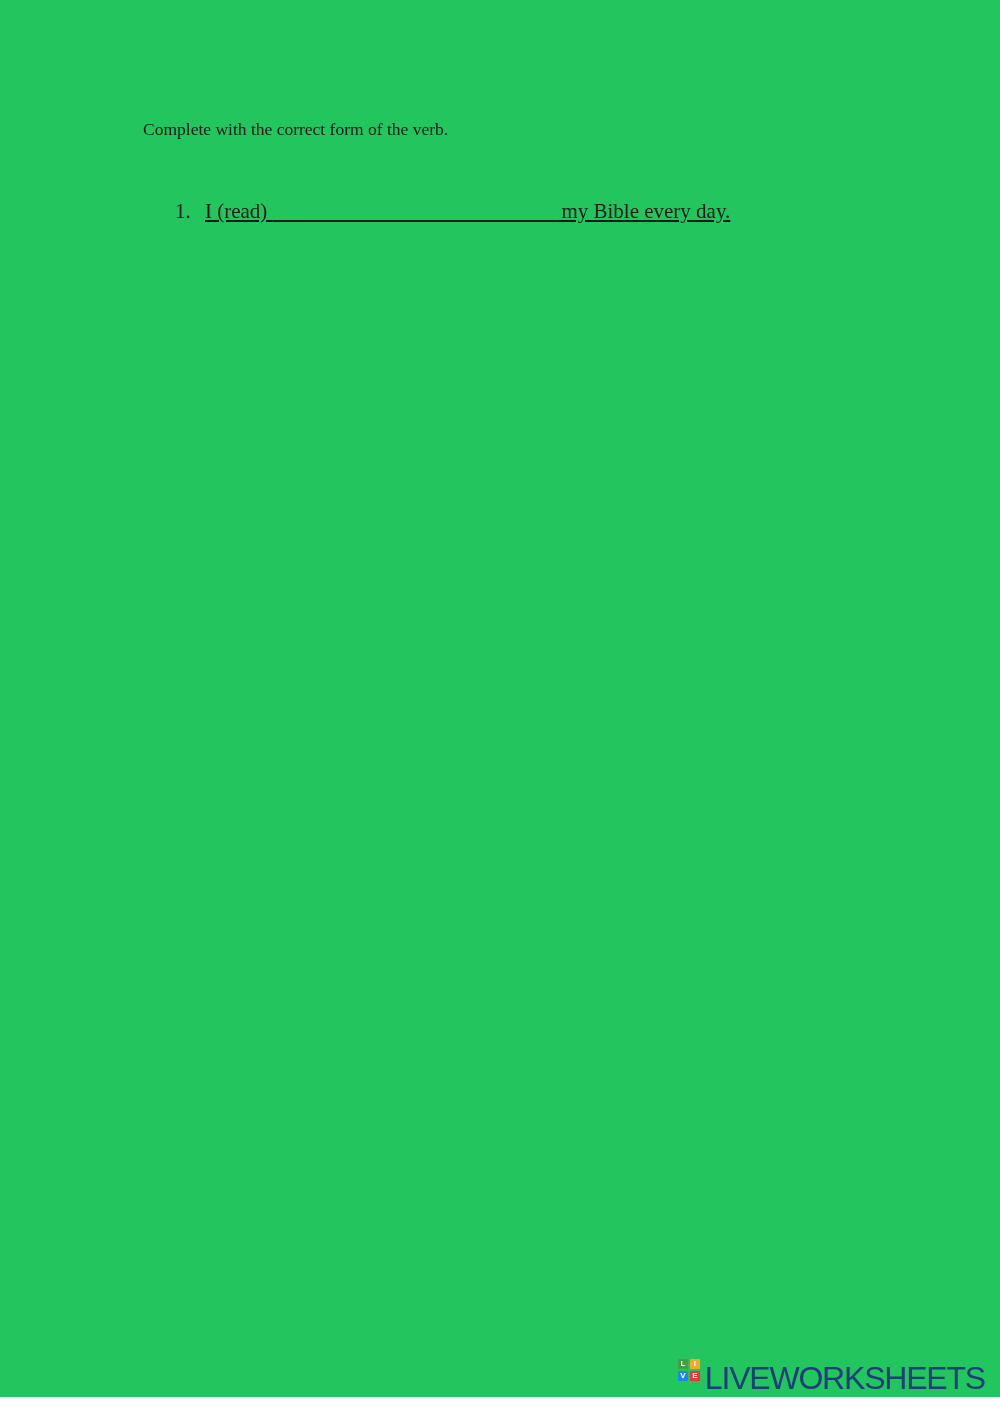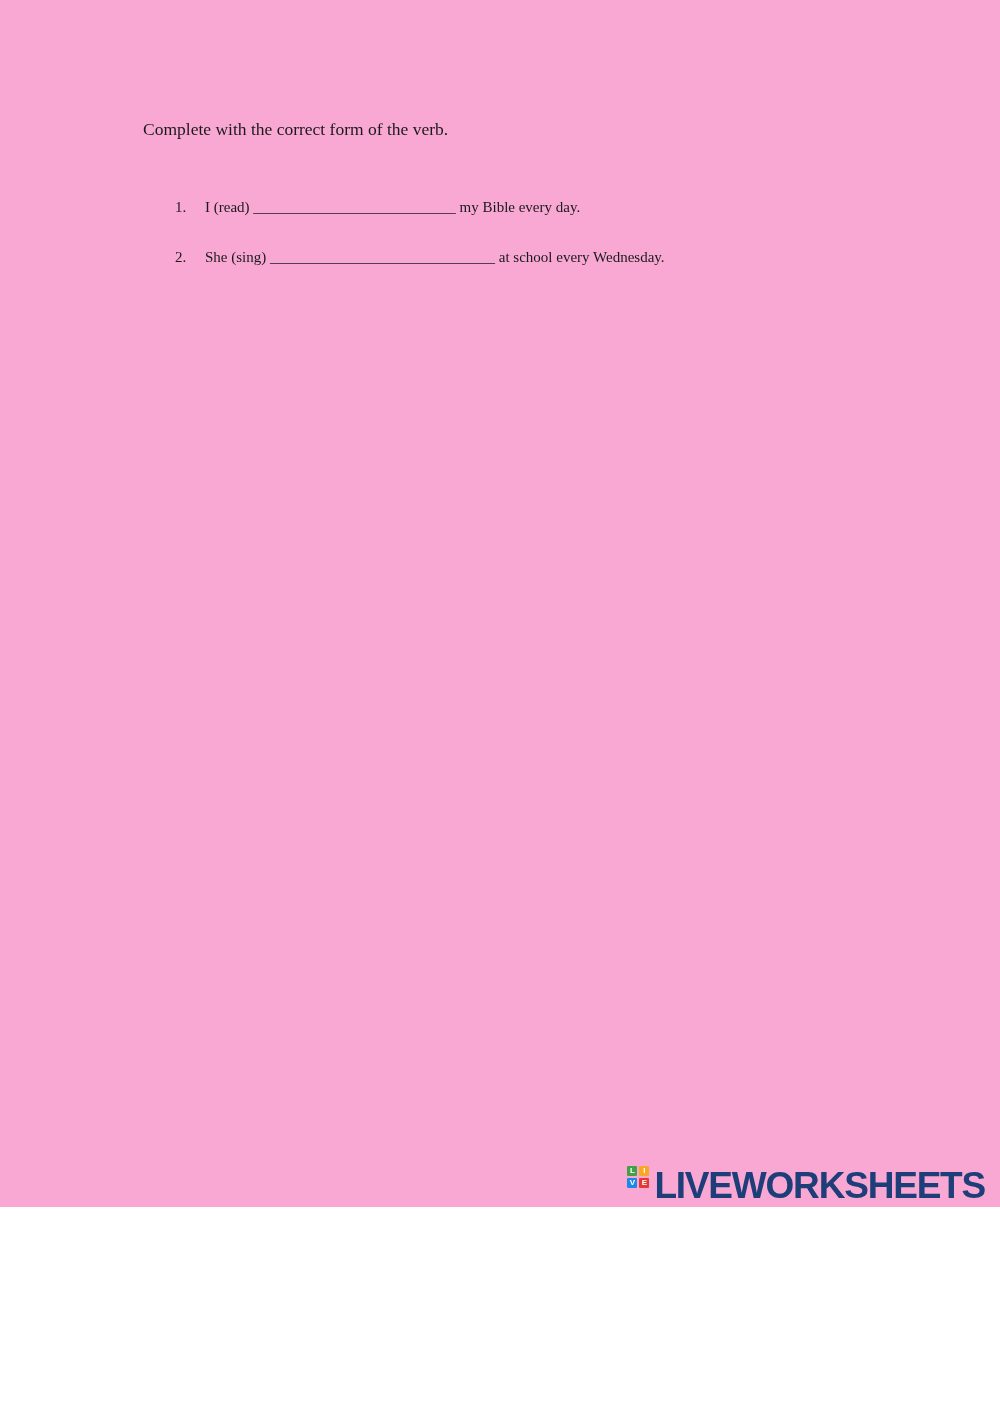--- a/index.html
+++ b/index.html
@@ -3,46 +3,47 @@
 <meta charset="utf-8">
 <style>
   html, body {
     margin: 0;
     padding: 0;
     background: #ffffff;
   }
   .page {
     position: relative;
     width: 1000px;
-    height: 1207px;
-    background: #f9a8d4;
+    height: 1397px;
+    background: #22c55e;
     overflow: hidden;
     font-family: "Liberation Serif", serif;
     color: #1a1a1a;
   }
   .instructions {
     position: absolute;
     left: 143px;
     top: 119px;
     font-size: 17.5px;
     white-space: nowrap;
   }
   .items {
     position: absolute;
     left: 175px;
     top: 199px;
     margin: 0;
     padding: 0;
     list-style: none;
   }
   .item {
-    font-size: 15px;
+    font-size: 21px;
     height: 22px;
     margin-bottom: 28px;
     white-space: nowrap;
+    text-decoration: underline;
   }
   .num {
     display: inline-block;
     width: 30px;
   }
   .blank {
     cursor: text;
   }
   .logo {
     position: absolute;
@@ -62,41 +63,38 @@
     color: #ffffff;
     font-family: "Liberation Sans", sans-serif;
     font-weight: bold;
     font-size: 8px;
     line-height: 10px;
     text-align: center;
     border-radius: 1px;
   }
   .logo-text {
     font-family: "Liberation Sans", sans-serif;
-    font-weight: bold;
-    font-size: 37px;
+    font-weight: normal;
+    font-size: 32px;
     letter-spacing: -1.2px;
     line-height: 1;
     margin-top: 17px;
   }
 </style>
 </head>
 <body>
 
 <div class="page">
 
   <div class="instructions">Complete with the correct form of the verb.</div>
 
   <ol class="items">
     <li class="item">
       <span class="num">1.</span><span>I (read) </span><span class="blank">___________________________</span><span> my Bible every day.</span>
     </li>
-    <li class="item">
-      <span class="num">2.</span><span>She (sing) </span><span class="blank">______________________________</span><span> at school every Wednesday.</span>
-    </li>
   </ol>
 
   <div class="logo">
     <div class="logo-grid">
       <span class="logo-sq" style="background: rgb(67, 160, 71);">L</span>
       <span class="logo-sq" style="background: rgb(249, 168, 37);">I</span>
       <span class="logo-sq" style="background: rgb(30, 136, 229);">V</span>
       <span class="logo-sq" style="background: rgb(229, 57, 53);">E</span>
     </div>
     <span class="logo-text" style="color: rgb(29, 62, 120);">LIVEWORKSHEETS</span>

